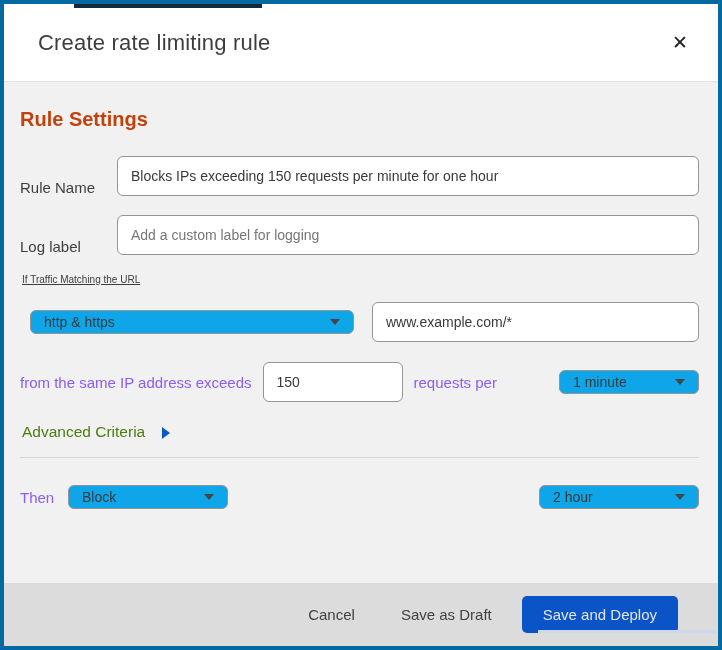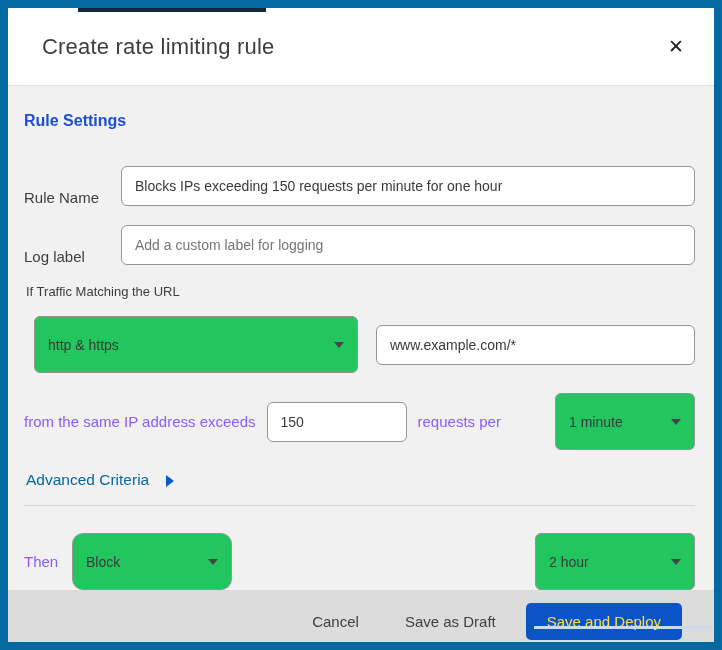--- a/index.html
+++ b/index.html
@@ -2,21 +2,21 @@
 <html><head>
 <meta charset="utf-8">
 <style>
   * { margin: 0; padding: 0; box-sizing: border-box; }
   html, body { width: 722px; height: 650px; }
   body { font-family: "Liberation Sans", "DejaVu Sans", sans-serif; }
 
   .frame {
     position: relative;
     width: 722px; height: 650px;
-    border: 8px solid #0369a1;
+    border: 4px solid #0369a1;
     background: #f1f1f1;
     display: flex; flex-direction: column;
     overflow: hidden;
   }
   .top-navy-strip {
     position: absolute; top: 0; left: 70px;
     width: 188px; height: 4px;
     background: #13293c;
   }
   .bottom-blue-strip {
@@ -44,42 +44,42 @@
     font-family: "DejaVu Sans", sans-serif;
   }
 
   
   .body {
     flex: 1 1 auto;
     padding: 26px 19px 0 16px;
     background: #f1f1f1;
   }
   .section-heading {
-    font-size: 16px; font-weight: 700; color: #1d4ed8;
-    margin-bottom: 36px;
+    font-size: 20px; font-weight: 700; color: #c2410c;
+    margin-bottom: 25px;
   }
   .row { display: flex; align-items: center; }
   .label {
     font-size: 15px; color: #3e3e3e; flex: 0 0 97px;
   }
   .text-input {
     height: 40px; border: 1px solid #949494; border-radius: 6px;
     background: #fff; font-size: 14px; color: #3a3a3a;
     padding: 12px 13px; outline: none; width: 100%;
     font-family: "Liberation Sans", sans-serif;
   }
   .text-input::placeholder { color: #767676; opacity: 1; }
   .field-row { margin-bottom: 19px; align-items: flex-end; }
   .inline-text { font-size: 15px; color: #8b5cf6; white-space: nowrap; }
 
-  .subheading { font-size: 13px; color: #3d3d3d; margin: 11px 0 17px 2px; }
+  .subheading { font-size: 10px; color: #3d3d3d; margin: 11px 0 17px 2px; text-decoration: underline; }
 
   .select {
-    height: 57px; border: 1px solid #949494; border-radius: 6px;
-    background: #22c55e; display: flex; align-items: center;
+    height: 24px; border: 1px solid #949494; border-radius: 6px;
+    background: #0ea5e9; display: flex; align-items: center;
     justify-content: space-between; padding: 0 13px;
     font-size: 14px; color: #3a3a3a; cursor: pointer;
   }
   .caret-down {
     width: 0; height: 0;
     border-left: 5px solid transparent;
     border-right: 5px solid transparent;
     border-top: 6px solid #454545;
     margin-left: 10px;
   }
@@ -87,56 +87,56 @@
   .url-row { margin: 0 0 20px 10px; }
   .scheme-select { flex: 0 0 324px; margin-right: 18px; }
   .url-input { flex: 1 1 auto; }
 
   .threshold-row { margin-bottom: 20px; }
   .requests-input { flex: 0 0 140px; width: 140px; margin: 0 11px; }
   .period-select { flex: 0 0 140px; margin-left: auto; gap: 35px; }
 
   .advanced-link {
     display: inline-flex; align-items: center;
-    font-size: 15.5px; color: #0369a1; cursor: pointer;
+    font-size: 15.5px; color: #4d7c0f; cursor: pointer;
     margin: 1px 0 0 2px;
     gap: 10px;
   }
   .caret-right {
     width: 0; height: 0;
     border-top: 6px solid transparent;
     border-bottom: 6px solid transparent;
     border-left: 8px solid #0a5ac6;
     margin-left: 7px; margin-top: 2px;
   }
 
   .divider { border: none; border-top: 1px solid #d8d8d8; margin: 16px 0 27px 0; }
 
   .then-row { }
   .then-label { flex: 0 0 48px; }
-  .action-select { flex: 0 0 160px; margin-right: 13px; border-radius: 11px; }
+  .action-select { flex: 0 0 160px; margin-right: 13px; }
   .then-middle { margin-right: 10px; }
   .duration-select { flex: 0 0 160px; margin-left: auto; }
 
   
   .footer {
     flex: 0 0 63px;
     background: #dcdcdc;
     display: flex; align-items: center; justify-content: flex-end;
-    padding-right: 32px;
+    padding-right: 40px;
   }
   .text-btn {
     background: none; border: none; cursor: pointer;
     font-size: 15px; color: #404040;
     font-family: "Liberation Sans", sans-serif;
   }
   .cancel-btn { margin-right: 46px; }
   .draft-btn { margin-right: 30px; }
   .primary-btn {
-    background: #0b54c8; color: #fde047; border: none; cursor: pointer;
+    background: #0b54c8; color: #e5e5e5; border: none; cursor: pointer;
     font-size: 15px; border-radius: 5px; height: 37px; padding: 0 21px;
     font-family: "Liberation Sans", sans-serif;
   }
 </style>
 </head>
 <body>
 
 <div class="frame">
   <div class="top-navy-strip"></div>
 

